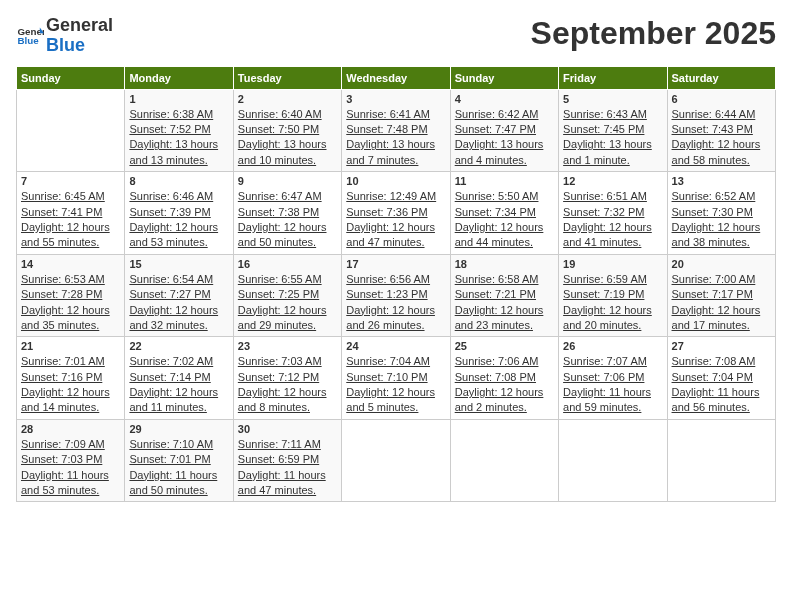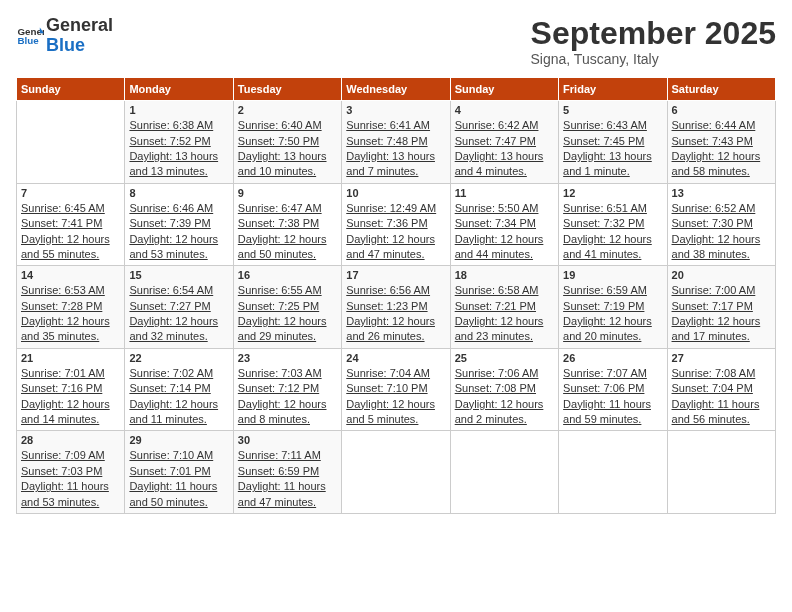--- a/index.html
+++ b/index.html
@@ -33,39 +33,39 @@
     }
     .logo-text span {
       color: #1a6fc4;
     }
     .logo-icon {
       width: 28px;
       height: 28px;
       margin-right: 2px;
     }
     .title-block {
-      text-align: left;
+      text-align: right;
     }
     .month-title {
       font-size: 32px;
       font-weight: bold;
       color: #333;
       line-height: 1.1;
     }
     .subtitle {
       font-size: 14px;
       color: #555;
     }
     table {
       width: 100%;
       border-collapse: collapse;
       table-layout: fixed;
     }
     thead tr th {
-      background-color: #c2410c;
+      background-color: #4d7c0f;
       color: #fff;
       font-size: 11px;
       font-weight: bold;
       padding: 5px 4px;
       text-align: left;
       border: 1px solid #fff;
     }
     tbody tr td {
       border: 1px solid #ccc;
       vertical-align: top;
@@ -108,21 +108,20 @@
         <polygon points="34,8 40,16 34,16" fill="#1a6fc4"></polygon>
       </svg>
       <div>
         <div class="logo-text">
           General<br><span>Blue</span>
         </div>
       </div>
     </div>
     <div class="title-block">
       <div class="month-title">September 2025</div>
-      <div class="subtitle">Signa, Tuscany, Italy</div>
     </div>
   </div>
 
   <table>
     <thead>
       <tr>
       <th>Sunday</th>
           <th>Monday</th>
           <th>Tuesday</th>
           <th>Wednesday</th>

